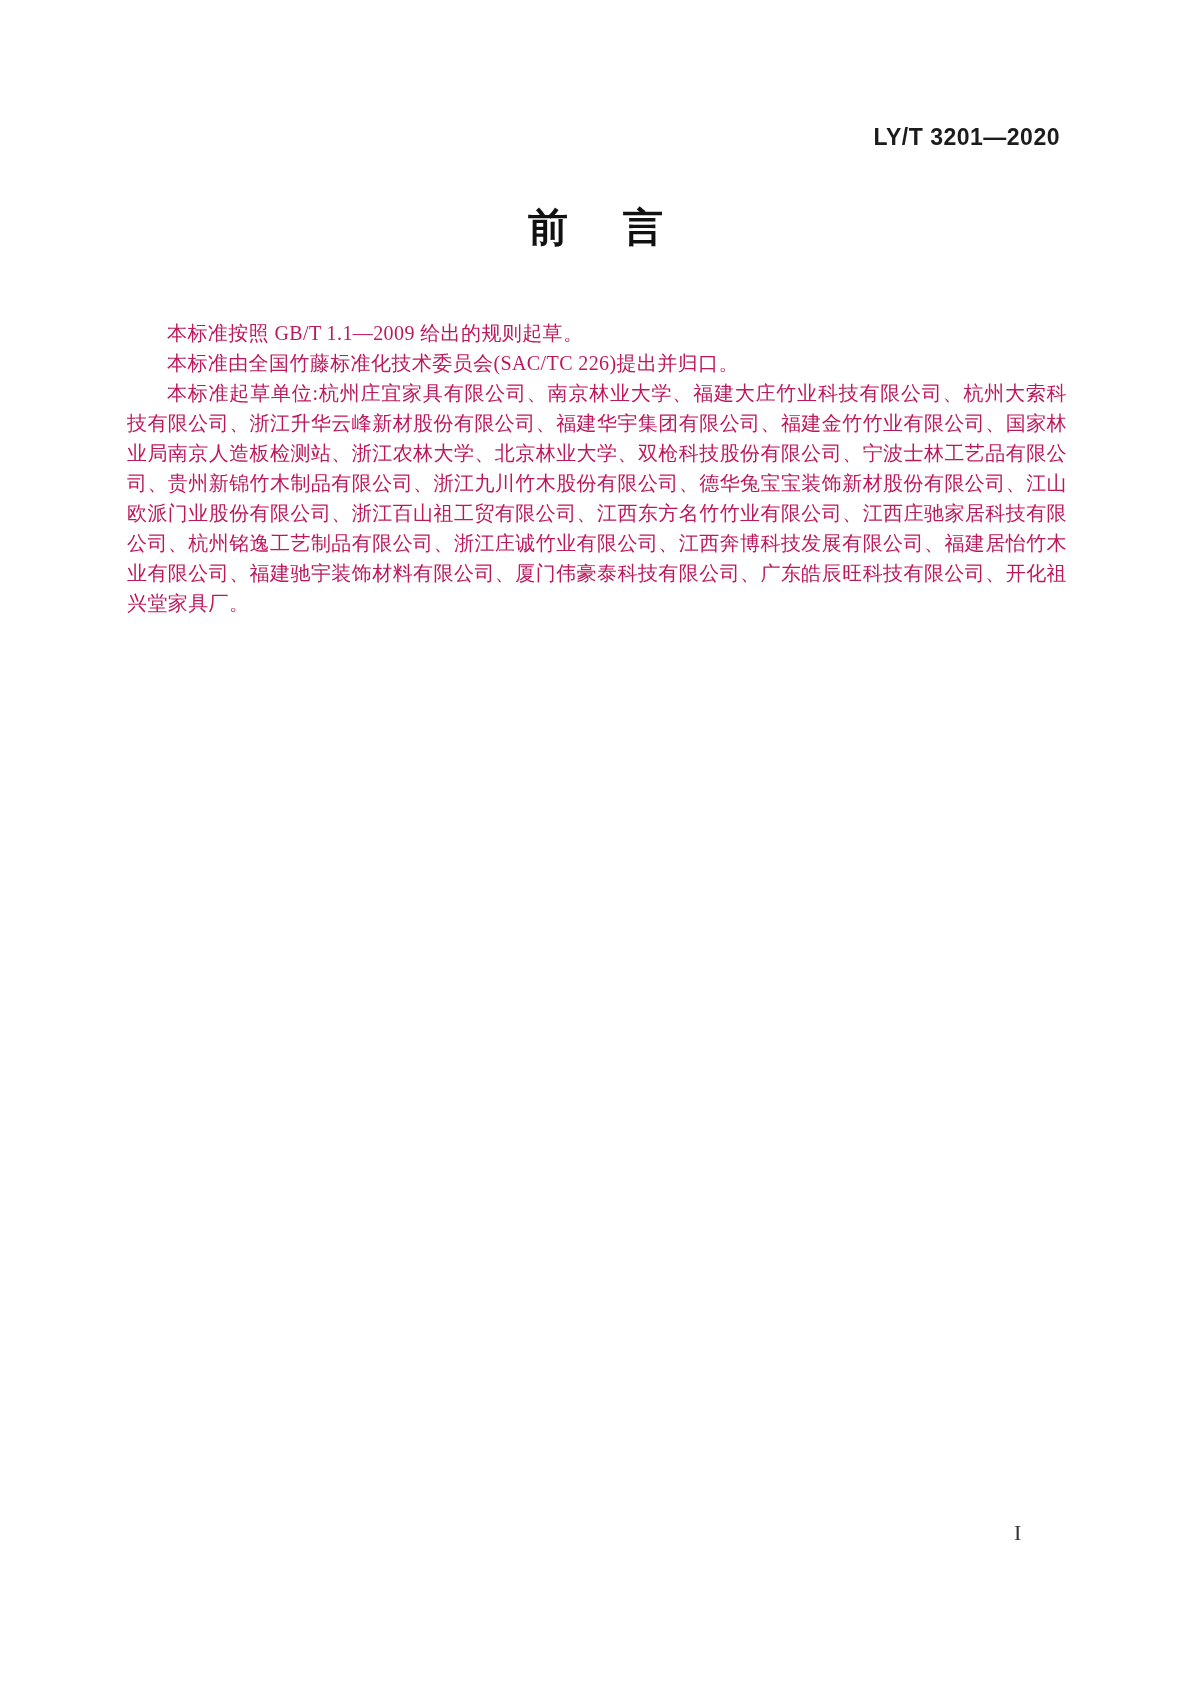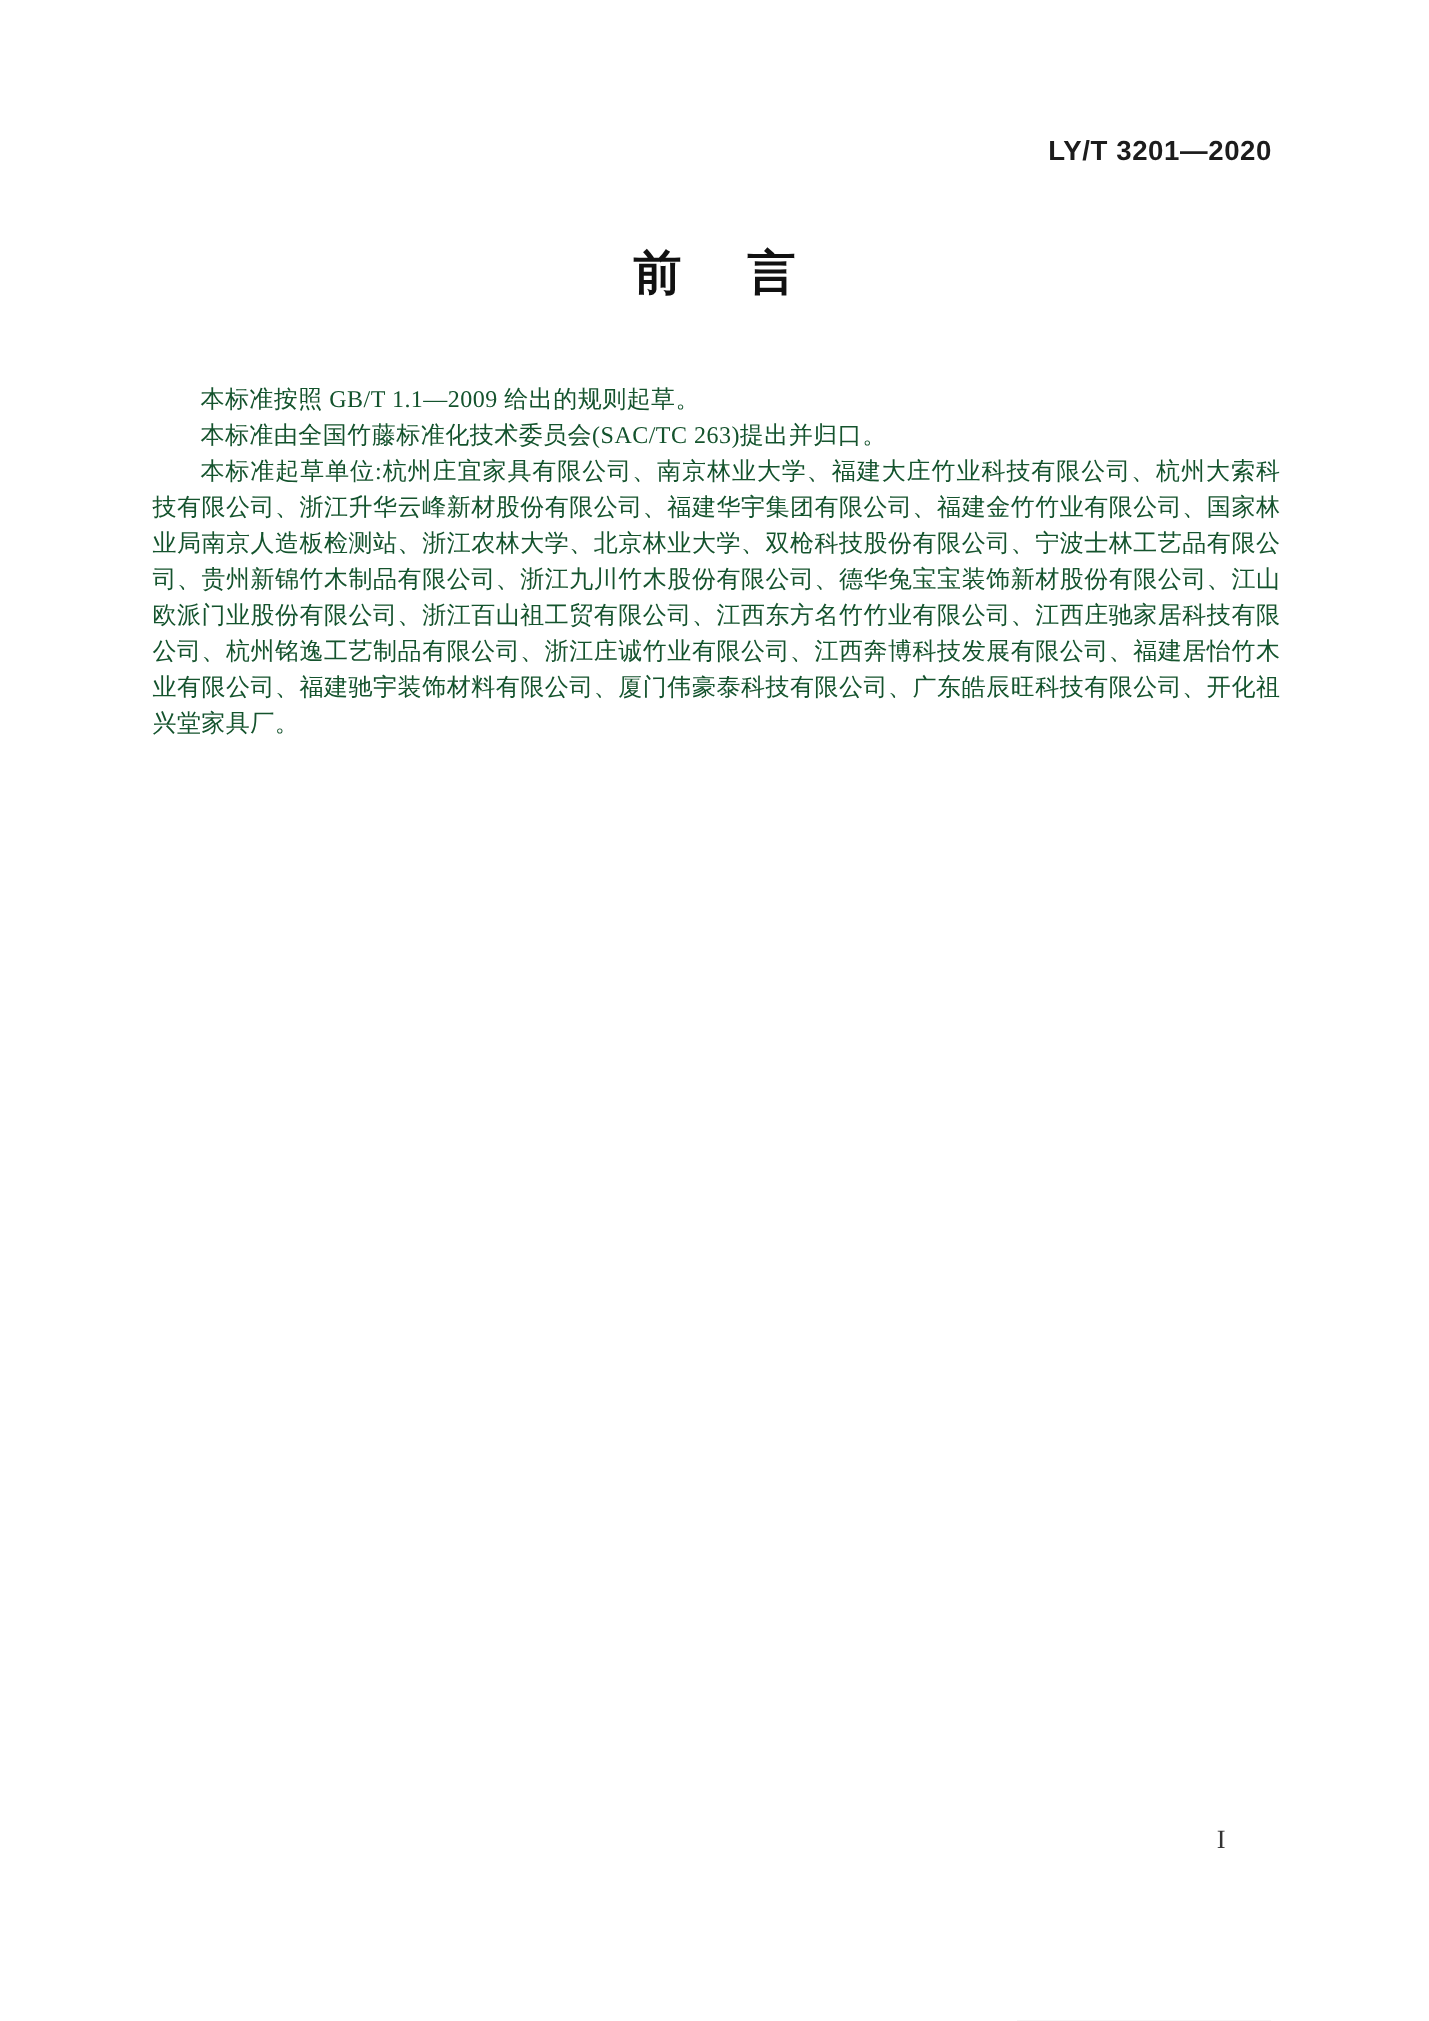--- a/index.html
+++ b/index.html
@@ -11,21 +11,21 @@
     width: 1191px;
     height: 1684px;
     margin: 0 auto;
     background: #ffffff;
     color: #1c1c1c;
     overflow: hidden;
   }
 
   .header-code {
     position: absolute;
-    top: 112px;
+    top: 124px;
     left: 0;
     right: 131px;
     text-align: right;
     font-family: "Liberation Sans", "DejaVu Sans", sans-serif;
     font-weight: 700;
     font-size: 23px;
     letter-spacing: 0.5px;
     color: #1c1c1c;
   }
 
@@ -45,21 +45,21 @@
 
   .body-text {
     position: absolute;
     top: 318px;
     left: 127px;
     width: 940px;
     font-size: 20px;
     line-height: 30px;
     letter-spacing: 0.4px;
     text-align: justify;
-    color: #14532d;
+    color: #be185d;
   }
 
   .body-text p {
     text-indent: 2em;
     margin: 0;
   }
 
   .page-number {
     position: absolute;
     top: 1520px;
@@ -75,19 +75,19 @@
 
   <div class="header-code">LY/T 3201—2020</div>
 
   <div class="doc-title">
     <span>前</span>
     <span>言</span>
   </div>
 
   <div class="body-text">
     <p>本标准按照 GB/T 1.1—2009 给出的规则起草。</p>
-    <p>本标准由全国竹藤标准化技术委员会(SAC/TC 263)提出并归口。</p>
+    <p>本标准由全国竹藤标准化技术委员会(SAC/TC 226)提出并归口。</p>
     <p>本标准起草单位:杭州庄宜家具有限公司、南京林业大学、福建大庄竹业科技有限公司、杭州大索科技有限公司、浙江升华云峰新材股份有限公司、福建华宇集团有限公司、福建金竹竹业有限公司、国家林业局南京人造板检测站、浙江农林大学、北京林业大学、双枪科技股份有限公司、宁波士林工艺品有限公司、贵州新锦竹木制品有限公司、浙江九川竹木股份有限公司、德华兔宝宝装饰新材股份有限公司、江山欧派门业股份有限公司、浙江百山祖工贸有限公司、江西东方名竹竹业有限公司、江西庄驰家居科技有限公司、杭州铭逸工艺制品有限公司、浙江庄诚竹业有限公司、江西奔博科技发展有限公司、福建居怡竹木业有限公司、福建驰宇装饰材料有限公司、厦门伟豪泰科技有限公司、广东皓辰旺科技有限公司、开化祖兴堂家具厂。</p>
   </div>
 
   <div class="page-number">I</div>
 
 </div>
 
 </body></html>

